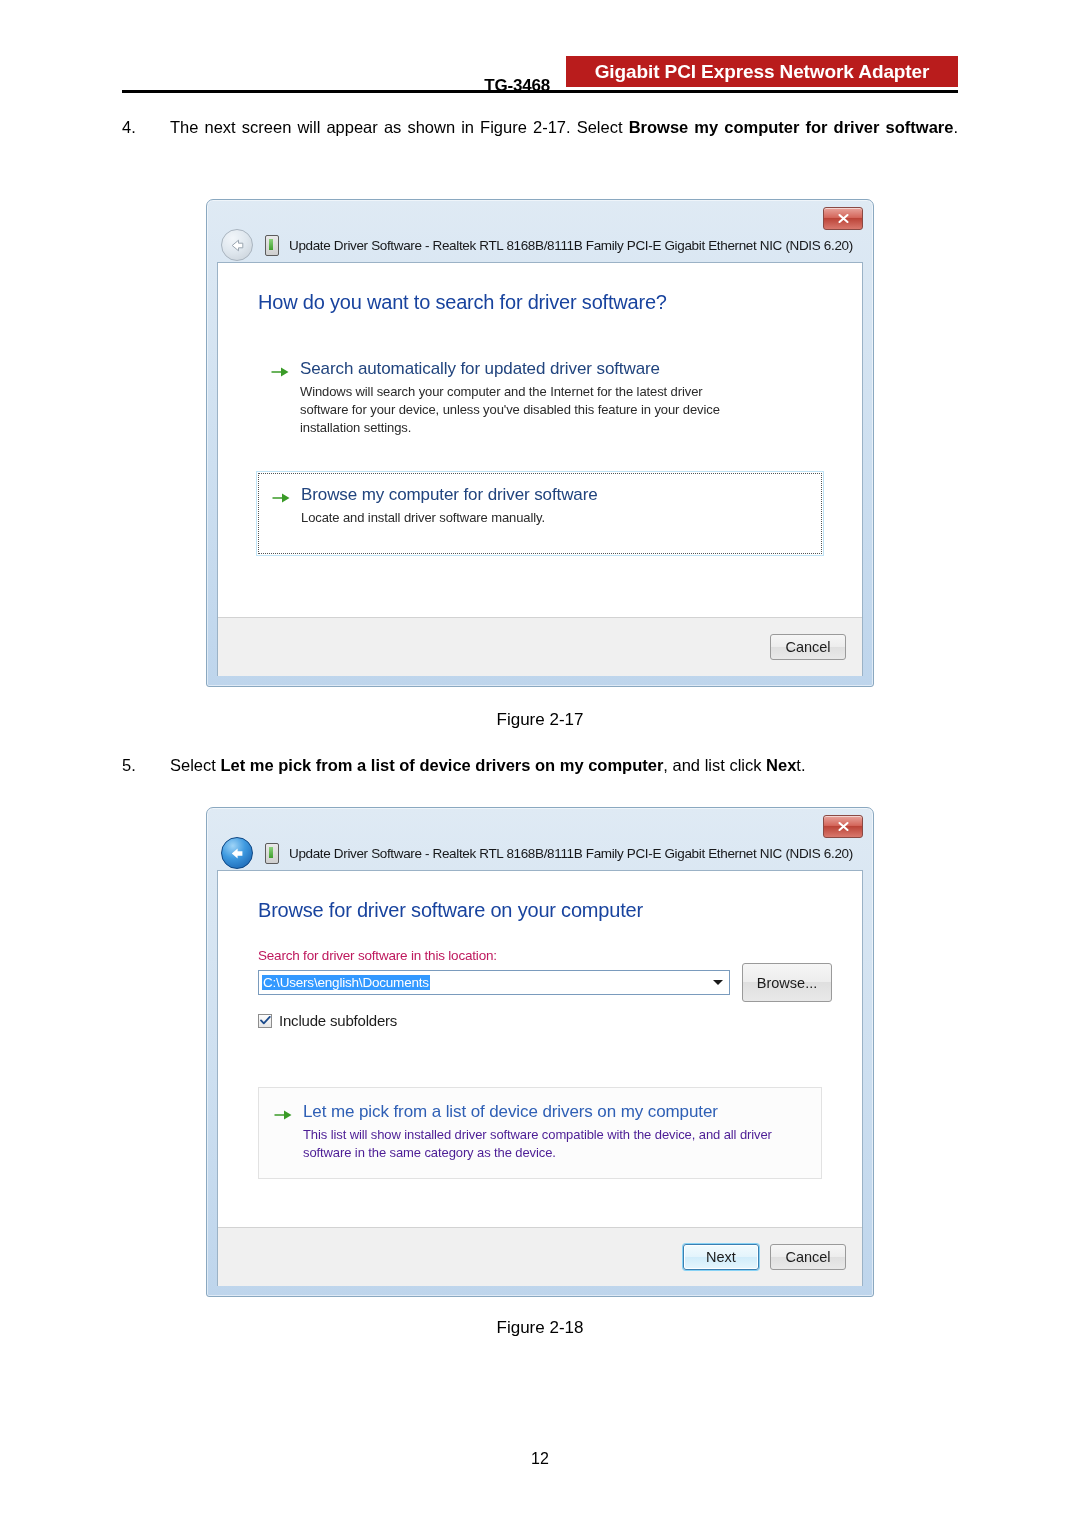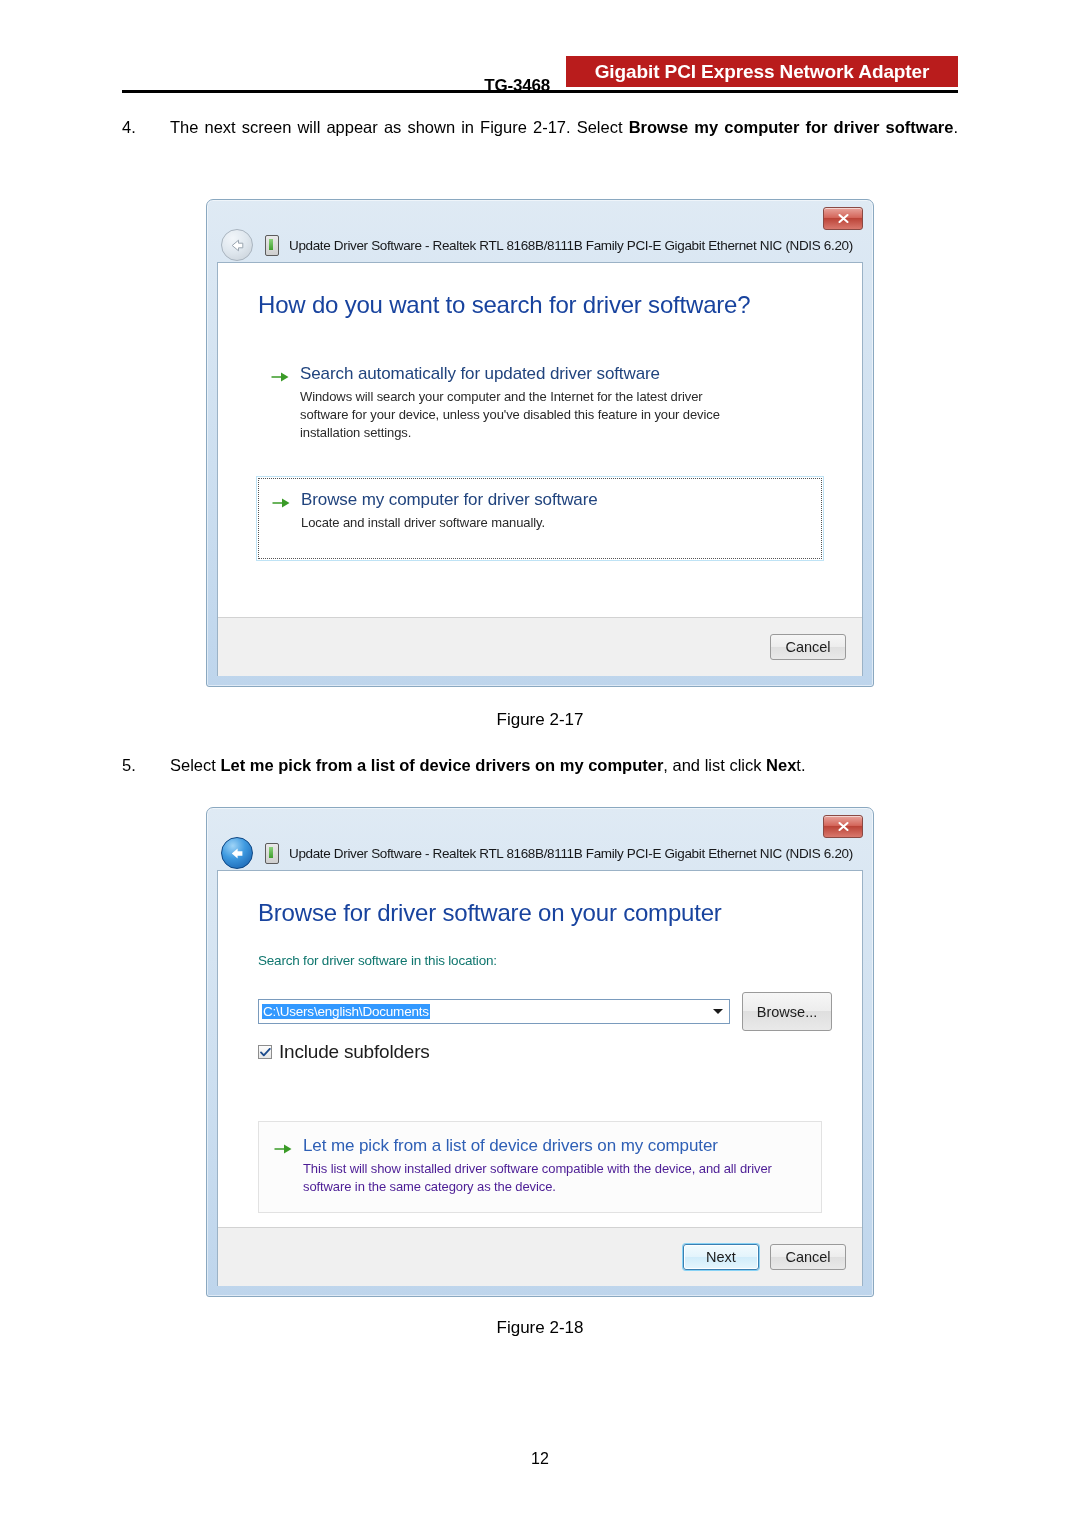--- a/index.html
+++ b/index.html
@@ -196,21 +196,21 @@
     left: 10px;
     right: 10px;
     top: 62px;
     bottom: 10px;
     background: #ffffff;
     border: 1px solid #9bb2c6;
     border-bottom: none;
     box-sizing: border-box;
   }
   .dlg-heading {
-    font-size: 24px;
+    font-size: 20px;
     color: #18439e;
     margin: 28px 0 0 40px;
     letter-spacing: -0.2px;
   }
   .dlg-footer {
     position: absolute;
     left: 0;
     right: 0;
     bottom: 0;
     height: 59px;
@@ -282,22 +282,22 @@
     color: #2a2a2a;
     line-height: 18px;
     margin-top: 3px;
     letter-spacing: -0.1px;
   }
   .opt-desc.link-blue { color: #4c1d95; }
 
   
   .form-label {
     font-size: 13.5px;
-    color: #0f766e;
-    margin: 26px 0 24px 40px;
+    color: #be185d;
+    margin: 26px 0 0 40px;
     letter-spacing: -0.2px;
   }
   .path-row {
     margin-left: 40px;
     display: flex;
     align-items: center;
     gap: 12px;
   }
   .combo {
     width: 472px;
@@ -348,21 +348,21 @@
     height: 14px;
     border: 1px solid #8d8d8d;
     background: linear-gradient(to bottom,#fdfdfd,#e6e6e6);
     display: flex;
     align-items: center;
     justify-content: center;
     box-sizing: border-box;
   }
   .chk svg { display: block; }
   .chk-label {
-    font-size: 19px;
+    font-size: 15px;
     margin-left: 7px;
     color: #1c1c1c;
     letter-spacing: -0.2px;
   }
 </style>
 </head>
 <body>
 
 <div class="page-header">
   <div class="hdr-model">TG-3468</div>

